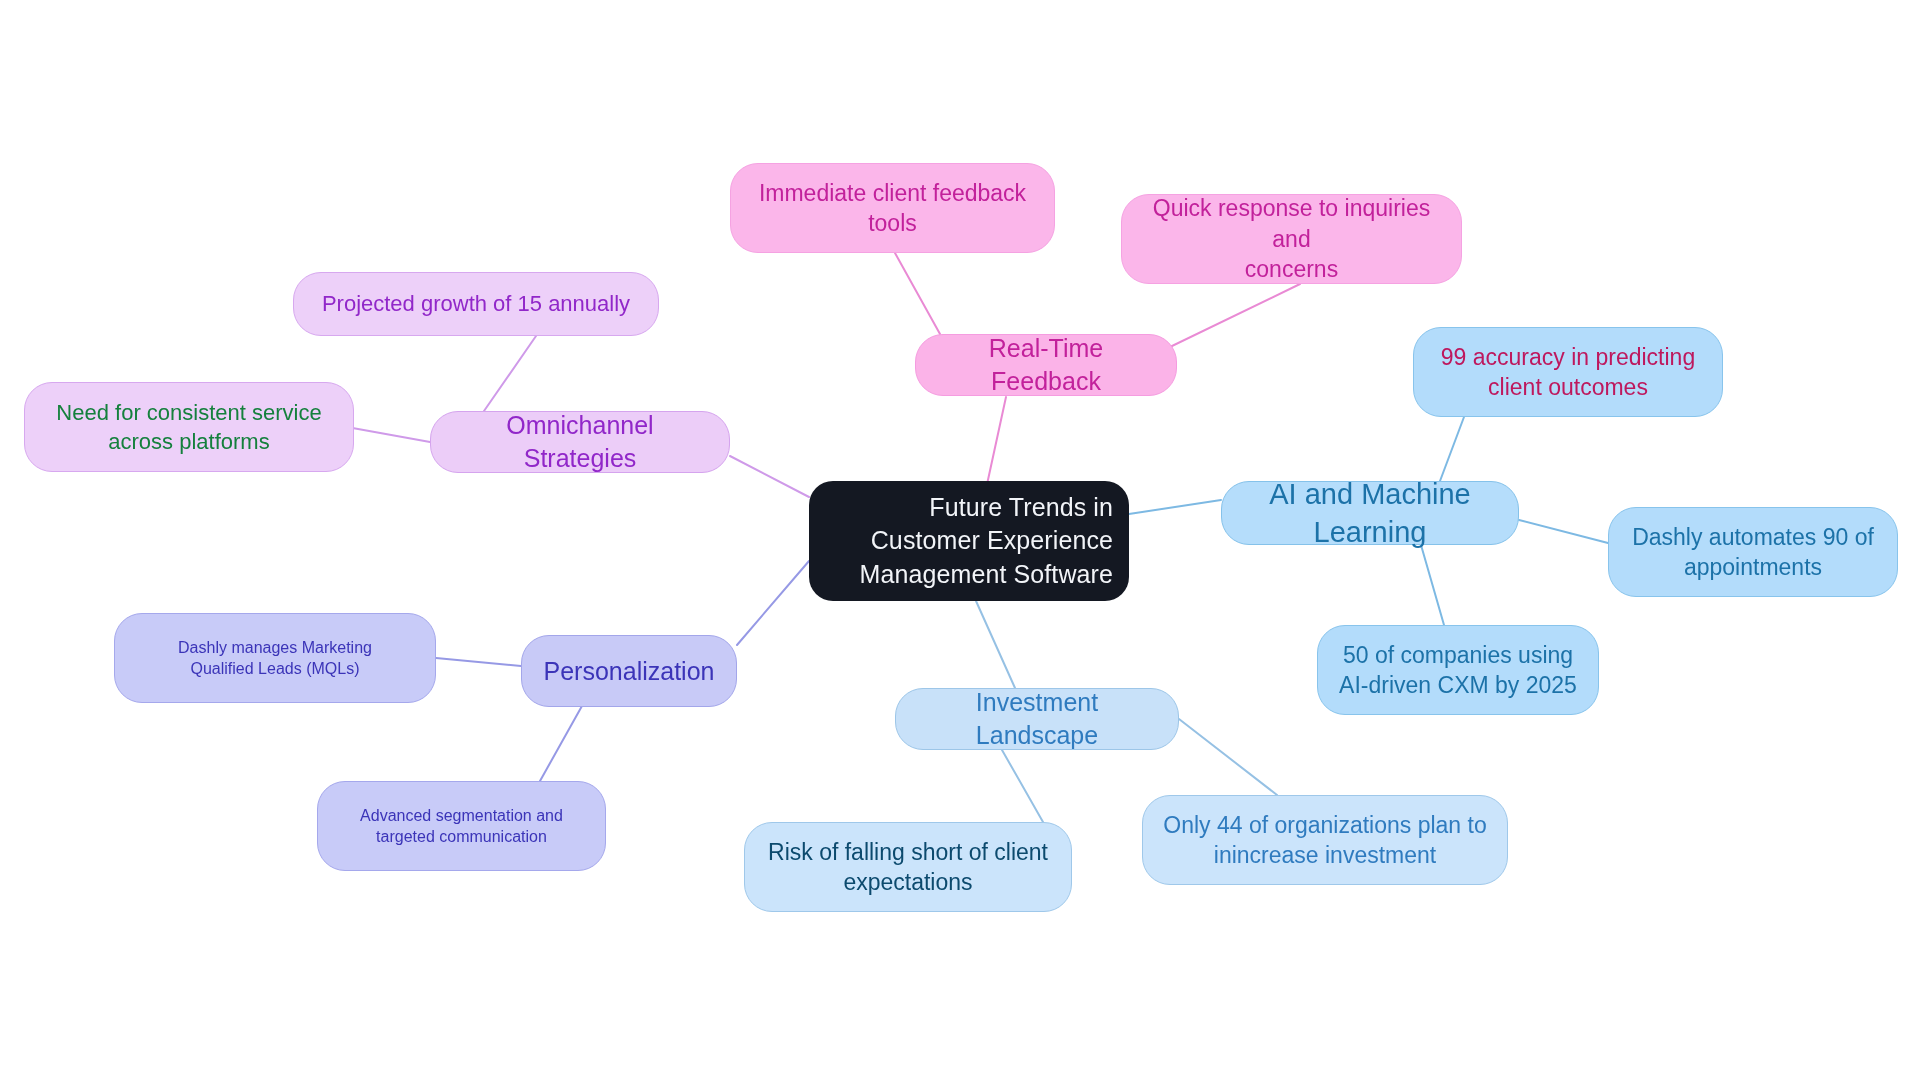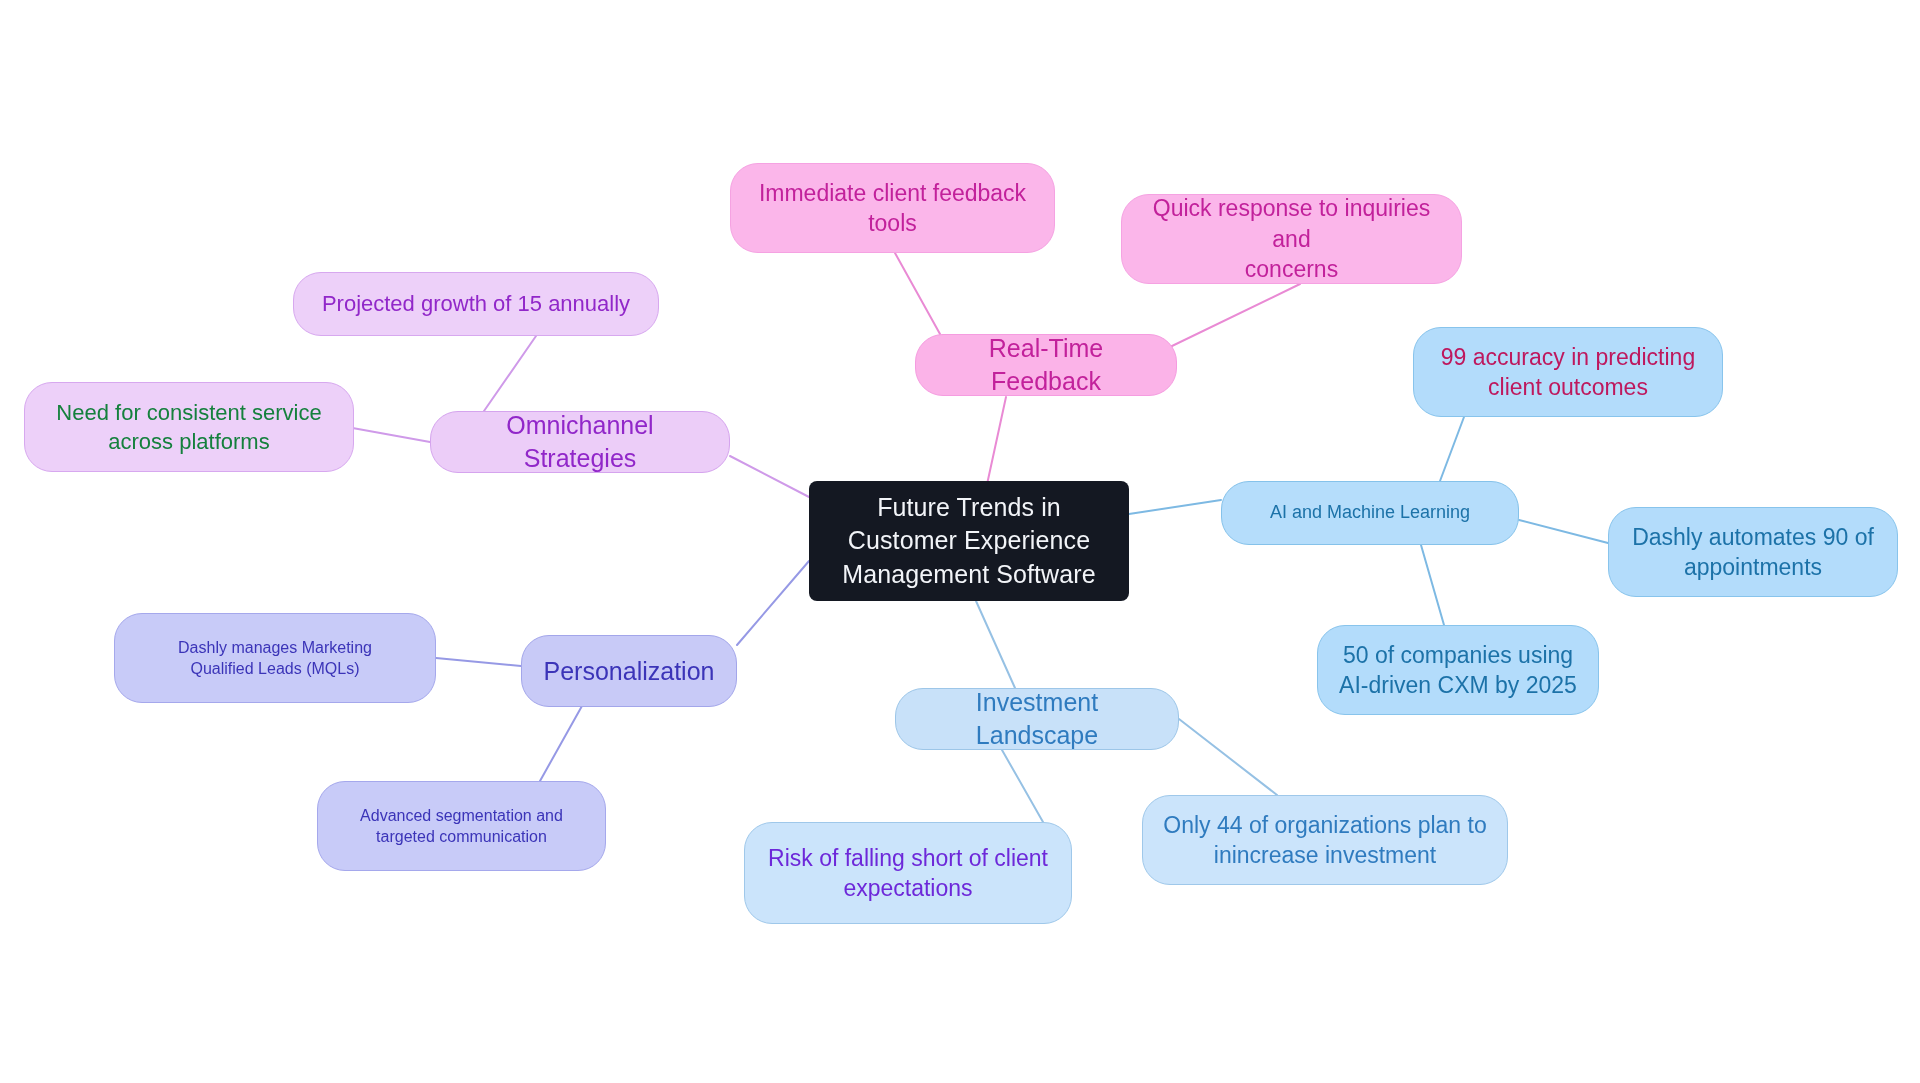--- a/index.html
+++ b/index.html
@@ -38,45 +38,46 @@
     justify-content: center;
     text-align: center;
     border-radius: 28px;
     border-style: solid;
     border-width: 1.5px;
     line-height: 1.32;
     padding: 6px 16px;
     white-space: pre-line;
   }
   .node-root {
-    border-radius: 8px;
+    border-radius: 24px;
     border-width: 0;
     background: #141822;
     color: #f2f4f8;
     font-size: 25px;
     line-height: 1.33;
     letter-spacing: 0.1px;
+    text-align: right;
   }
   .node-pink-branch {
     background: #fbb3e8;
     border-color: #f59ce0;
     color: #c2219b;
     font-size: 25px;
   }
   .node-pink-leaf {
     background: #fbb6ea;
     border-color: #f5a2e2;
     color: #c2219b;
     font-size: 23px;
   }
   .node-blue-branch {
     background: #b5ddfb;
     border-color: #85c2ea;
     color: #1c72a8;
-    font-size: 18px;
+    font-size: 29px;
     justify-content: center;
   }
   .node-blue-leaf {
     background: #b3dcfb;
     border-color: #88c4ec;
     color: #1c72a8;
     font-size: 23px;
   }
   .node-ltblue-branch {
     background: #c8e1f9;
@@ -144,21 +145,21 @@
     <div class="node node-pink-leaf" style="left: 1121px; top: 194px; width: 341px; height: 90px; background: rgb(251, 182, 234); border-color: rgb(245, 162, 226); color: rgb(194, 33, 155);"><span>Quick response to inquiries and
 concerns</span></div>
     <div class="node node-blue-branch" style="left: 1221px; top: 481px; width: 298px; height: 64px; background: rgb(181, 221, 251); border-color: rgb(133, 194, 234); color: rgb(28, 114, 168);"><span>AI and Machine Learning</span></div>
     <div class="node node-blue-leaf" style="left: 1413px; top: 327px; width: 310px; height: 90px; background: rgb(179, 220, 251); border-color: rgb(136, 196, 236); color: #be185d;"><span>99 accuracy in predicting
 client outcomes</span></div>
     <div class="node node-blue-leaf" style="left: 1608px; top: 507px; width: 290px; height: 90px; background: rgb(179, 220, 251); border-color: rgb(136, 196, 236); color: rgb(28, 114, 168);"><span>Dashly automates 90 of
 appointments</span></div>
     <div class="node node-blue-leaf" style="left: 1317px; top: 625px; width: 282px; height: 90px; background: rgb(179, 220, 251); border-color: rgb(136, 196, 236); color: rgb(28, 114, 168);"><span>50 of companies using
 AI-driven CXM by 2025</span></div>
     <div class="node node-ltblue-branch" style="left: 895px; top: 688px; width: 284px; height: 62px; background: rgb(200, 225, 249); border-color: rgb(157, 198, 232); color: rgb(47, 123, 191);"><span>Investment Landscape</span></div>
-    <div class="node node-ltblue-leaf" style="left: 744px; top: 822px; width: 328px; height: 102px; background: rgb(203, 228, 251); border-color: rgb(159, 200, 234); color: #6d28d9;"><span>Risk of falling short of client
+    <div class="node node-ltblue-leaf" style="left: 744px; top: 822px; width: 328px; height: 90px; background: rgb(203, 228, 251); border-color: rgb(159, 200, 234); color: #0c4a6e;"><span>Risk of falling short of client
 expectations</span></div>
     <div class="node node-ltblue-leaf" style="left: 1142px; top: 795px; width: 366px; height: 90px; background: rgb(203, 228, 251); border-color: rgb(159, 200, 234); color: rgb(47, 123, 191);"><span>Only 44 of organizations plan to
 inincrease investment</span></div>
     <div class="node node-purple-branch" style="left: 521px; top: 635px; width: 216px; height: 72px; background: rgb(200, 202, 247); border-color: rgb(163, 166, 234); color: rgb(59, 52, 184);"><span>Personalization</span></div>
     <div class="node node-purple-leaf" style="left: 114px; top: 613px; width: 322px; height: 90px; background: rgb(200, 203, 248); border-color: rgb(165, 168, 236); color: rgb(59, 52, 184);"><span>Dashly manages Marketing
 Qualified Leads (MQLs)</span></div>
     <div class="node node-purple-leaf" style="left: 317px; top: 781px; width: 289px; height: 90px; background: rgb(200, 203, 248); border-color: rgb(165, 168, 236); color: rgb(59, 52, 184);"><span>Advanced segmentation and
 targeted communication</span></div>
     <div class="node node-lav-branch" style="left: 430px; top: 411px; width: 300px; height: 62px; background: rgb(236, 205, 248); border-color: rgb(213, 164, 238); color: rgb(145, 39, 201);"><span>Omnichannel Strategies</span></div>
     <div class="node node-lav-leaf" style="left: 293px; top: 272px; width: 366px; height: 64px; background: rgb(237, 208, 249); border-color: rgb(215, 168, 239); color: rgb(145, 39, 201);"><span>Projected growth of 15 annually</span></div>

